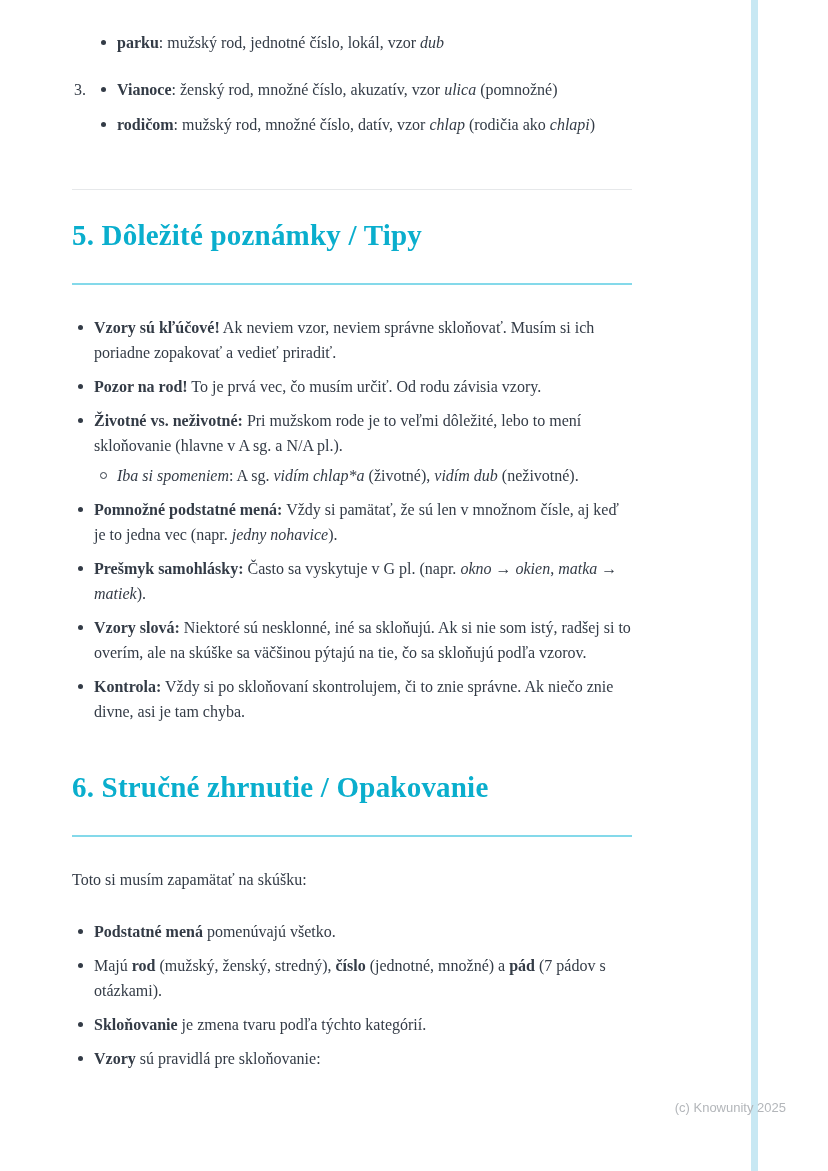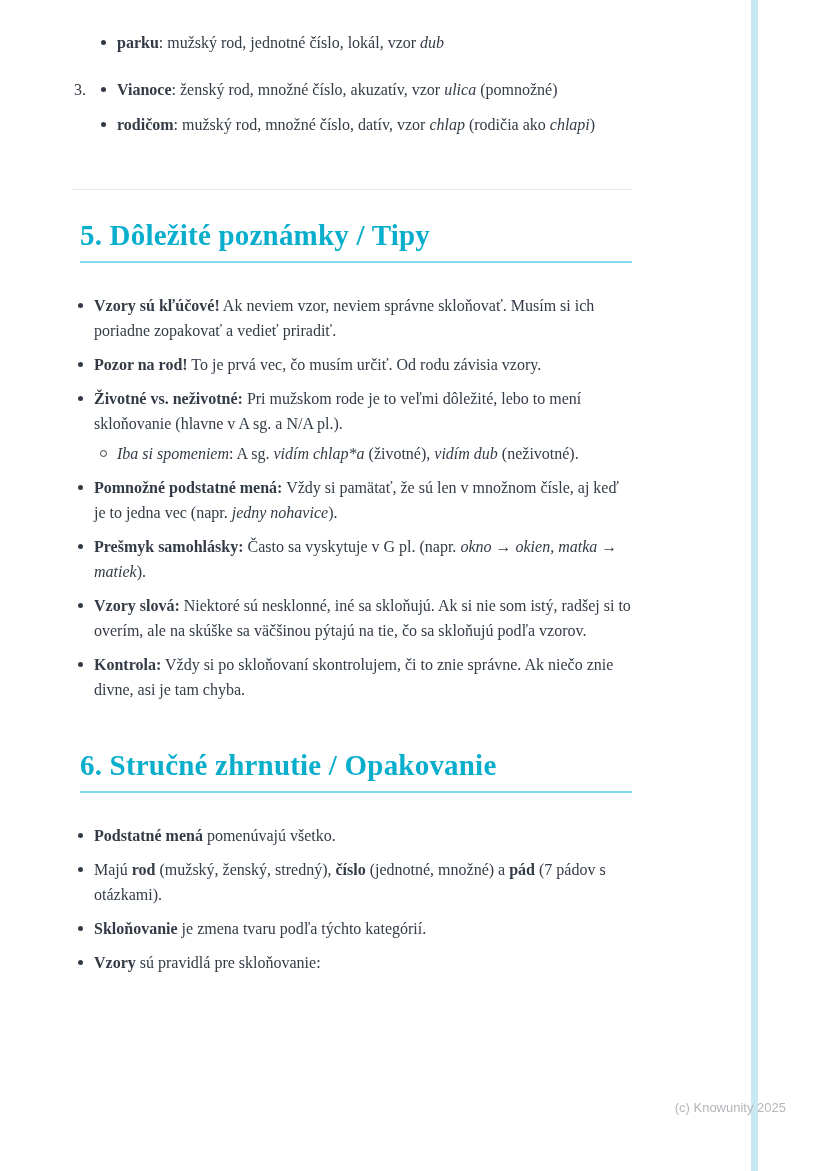--- a/index.html
+++ b/index.html
@@ -46,21 +46,21 @@
   .nested > li{position:relative;padding-left:23px;margin-bottom:4px;}
   .nested > li::before{
     content:"";position:absolute;left:6px;top:9px;
     width:5px;height:5px;border-radius:50%;
     background:transparent;border:1.5px solid var(--text);
   }
   .rule{border:none;border-top:1px solid var(--rule);margin:42px 0 0 0;}
   h2.heading{
     color:var(--accent);
     font-size:29px;line-height:34px;letter-spacing:.2px;
-    margin:46px 0 30px 8px;padding-bottom:9px;
+    margin:46px 0 30px 0;padding-bottom:31px;
     border-bottom:2px solid var(--underline);
     font-weight:700;
   }
   .rule + h2.heading{margin-top:28px;}
   .intro{margin:26px 0 27px 0;}
   .side-bar{
     position:absolute;top:0;bottom:0;right:70px;width:7px;
     background:var(--bar);
   }
   .watermark{
@@ -122,20 +122,21 @@
       <li>
         <span class="li-text"><span class="b">Vzory slová:</span><span> Niektoré sú nesklonné, iné sa skloňujú. Ak si nie som istý, radšej si to overím, ale na skúške sa väčšinou pýtajú na tie, čo sa skloňujú podľa vzorov.</span></span>
       </li>
       <li>
         <span class="li-text"><span class="b">Kontrola:</span><span> Vždy si po skloňovaní skontrolujem, či to znie správne. Ak niečo znie divne, asi je tam chyba.</span></span>
       </li>
     </ul>
 
     <h2 class="heading">6. Stručné zhrnutie / Opakovanie</h2>
 
+    <p class="intro">Toto si musím zapamätať na skúšku:</p>
 
     <ul class="main-list">
       <li>
         <span class="li-text"><span class="b">Podstatné mená</span><span> pomenúvajú všetko.</span></span>
       </li>
       <li>
         <span class="li-text"><span>Majú </span><span class="b">rod</span><span> (mužský, ženský, stredný), </span><span class="b">číslo</span><span> (jednotné, množné) a </span><span class="b">pád</span><span> (7 pádov s otázkami).</span></span>
       </li>
       <li>
         <span class="li-text"><span class="b">Skloňovanie</span><span> je zmena tvaru podľa týchto kategórií.</span></span>

